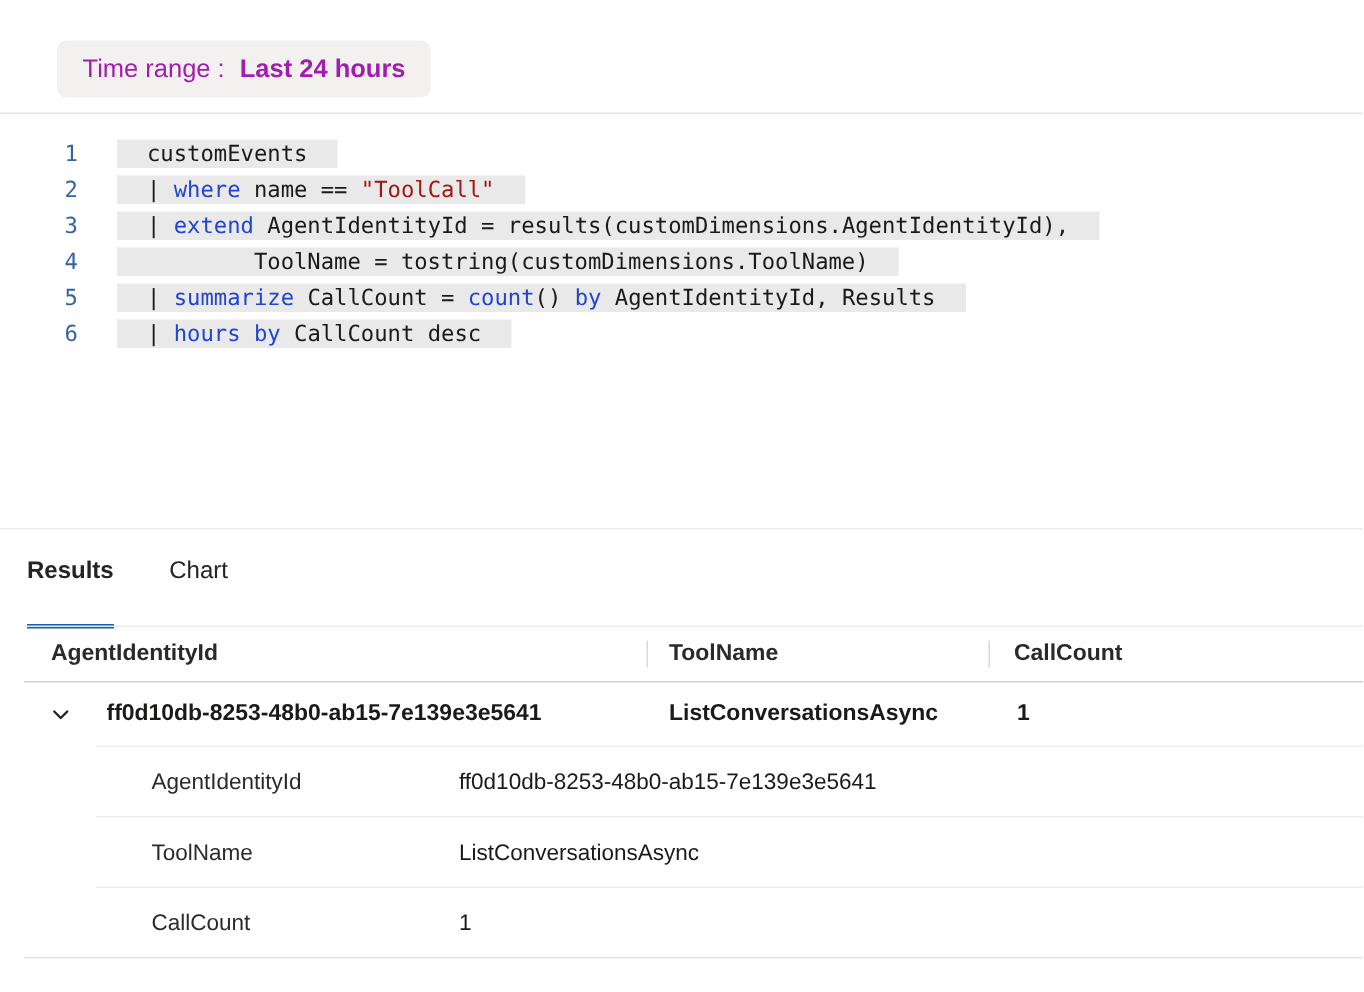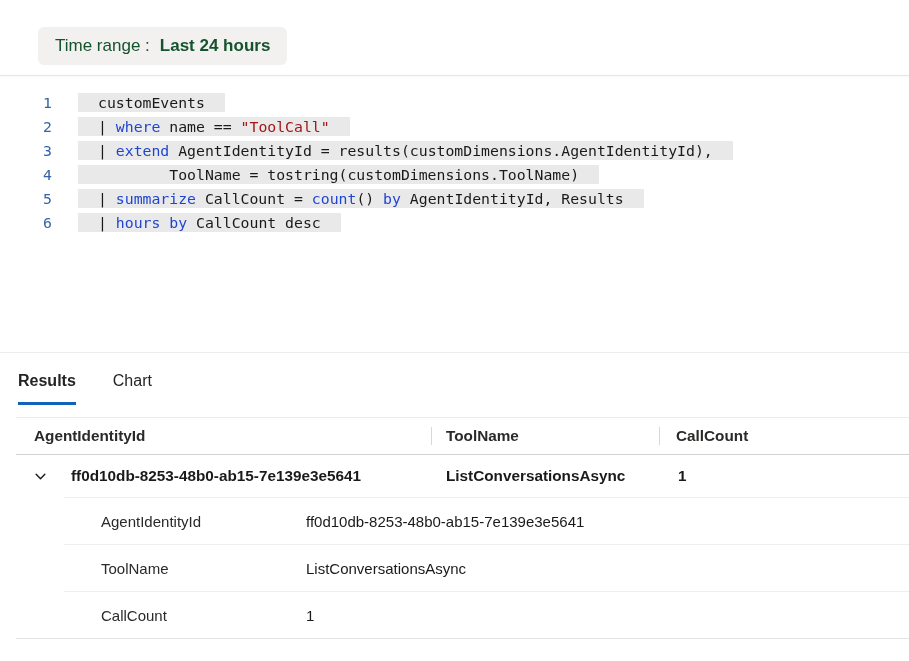--- a/index.html
+++ b/index.html
@@ -8,41 +8,41 @@
   .app { position:relative; width:909px; height:661px; background:#fff; color:#242322; overflow:hidden; }
 
   
   .toolbar { position:absolute; top:27px; left:38px; display:flex; align-items:center; gap:18px; }
   .run-btn { display:flex; align-items:center; width:119px; height:38px; background:var(--accent,#2173c8);
              border:none; border-radius:2px; color:#fff; cursor:pointer; font-family:inherit; padding:0; }
   .run-icon { display:flex; align-items:center; justify-content:center; width:37px; height:38px;
               background:var(--accent-dark,#1c67b4); border-radius:2px 0 0 2px; }
   .run-label { flex:1; text-align:center; font-size:16px; padding-right:12px; }
   .pill { display:flex; align-items:center; height:38px; background:var(--pill-bg,#f2f1f0); border-radius:6px;
-          padding:0 17px; font-size:17px; color:#14532d; cursor:pointer;justify-content:space-between; }
+          padding:0 17px; font-size:17px; color:#a21caf; cursor:pointer;justify-content:space-between; }
   .pill-label { margin-right:10px; }
   .pill-value { font-weight:700; }
   .pill-show { margin-left:16px; }
   .toolbar-divider { position:absolute; top:75px; left:0; width:100%; height:1px; background:#e5e5e5;
                      box-shadow:0 1px 3px rgba(0,0,0,0.06); }
 
   
   .editor { position:absolute; top:90px; left:0; width:100%;
             font-family:"DejaVu Sans Mono","Liberation Mono",monospace; font-size:14.8px; }
   .code-line { display:flex; align-items:center; height:24px; }
   .line-number { width:52px; text-align:right; color:var(--line-number,#3464a5); }
   .line-code { margin-left:26px; white-space:pre; background:var(--code-bg,#e9e9e9); padding:1px 20px; color:#1b1a19; }
   .tok-p { color:#1b1a19; }
   .tok-k { color:var(--keyword,#2045d0); }
   .tok-s { color:var(--string,#a31515); }
 
   
   .section-divider { position:absolute; top:352px; left:0; width:100%; height:1px; background:#ececec; }
   .tabs { position:absolute; top:372px; left:18px; display:flex; gap:37px; }
-  .tab { font-size:16px; padding-bottom:12px; color:#252423; cursor:pointer; border-bottom:3px solid transparent; }
+  .tab { font-size:16px; padding-bottom:26px; color:#252423; cursor:pointer; border-bottom:3px solid transparent; }
   .tab.active { font-weight:700; border-bottom-color:var(--tab-underline,#1163ba); }
 
   .results { position:absolute; top:417px; left:16px; width:100%; }
   .thead { display:flex; align-items:center; height:38px; padding-left:18px; border-top:1px solid #ebebeb;
            border-bottom:1px solid #d2d2d2; font-weight:700; font-size:15.3px; color:#2b2a29; }
   .th { cursor:pointer; }
   .th-0 { width:397px; }
   .th-1 { width:227px; padding-left:14px; }
   .th-2 { flex:1; padding-left:16px; }
   .col-sep { width:1px; height:18px; background:#d8d8d8; }

